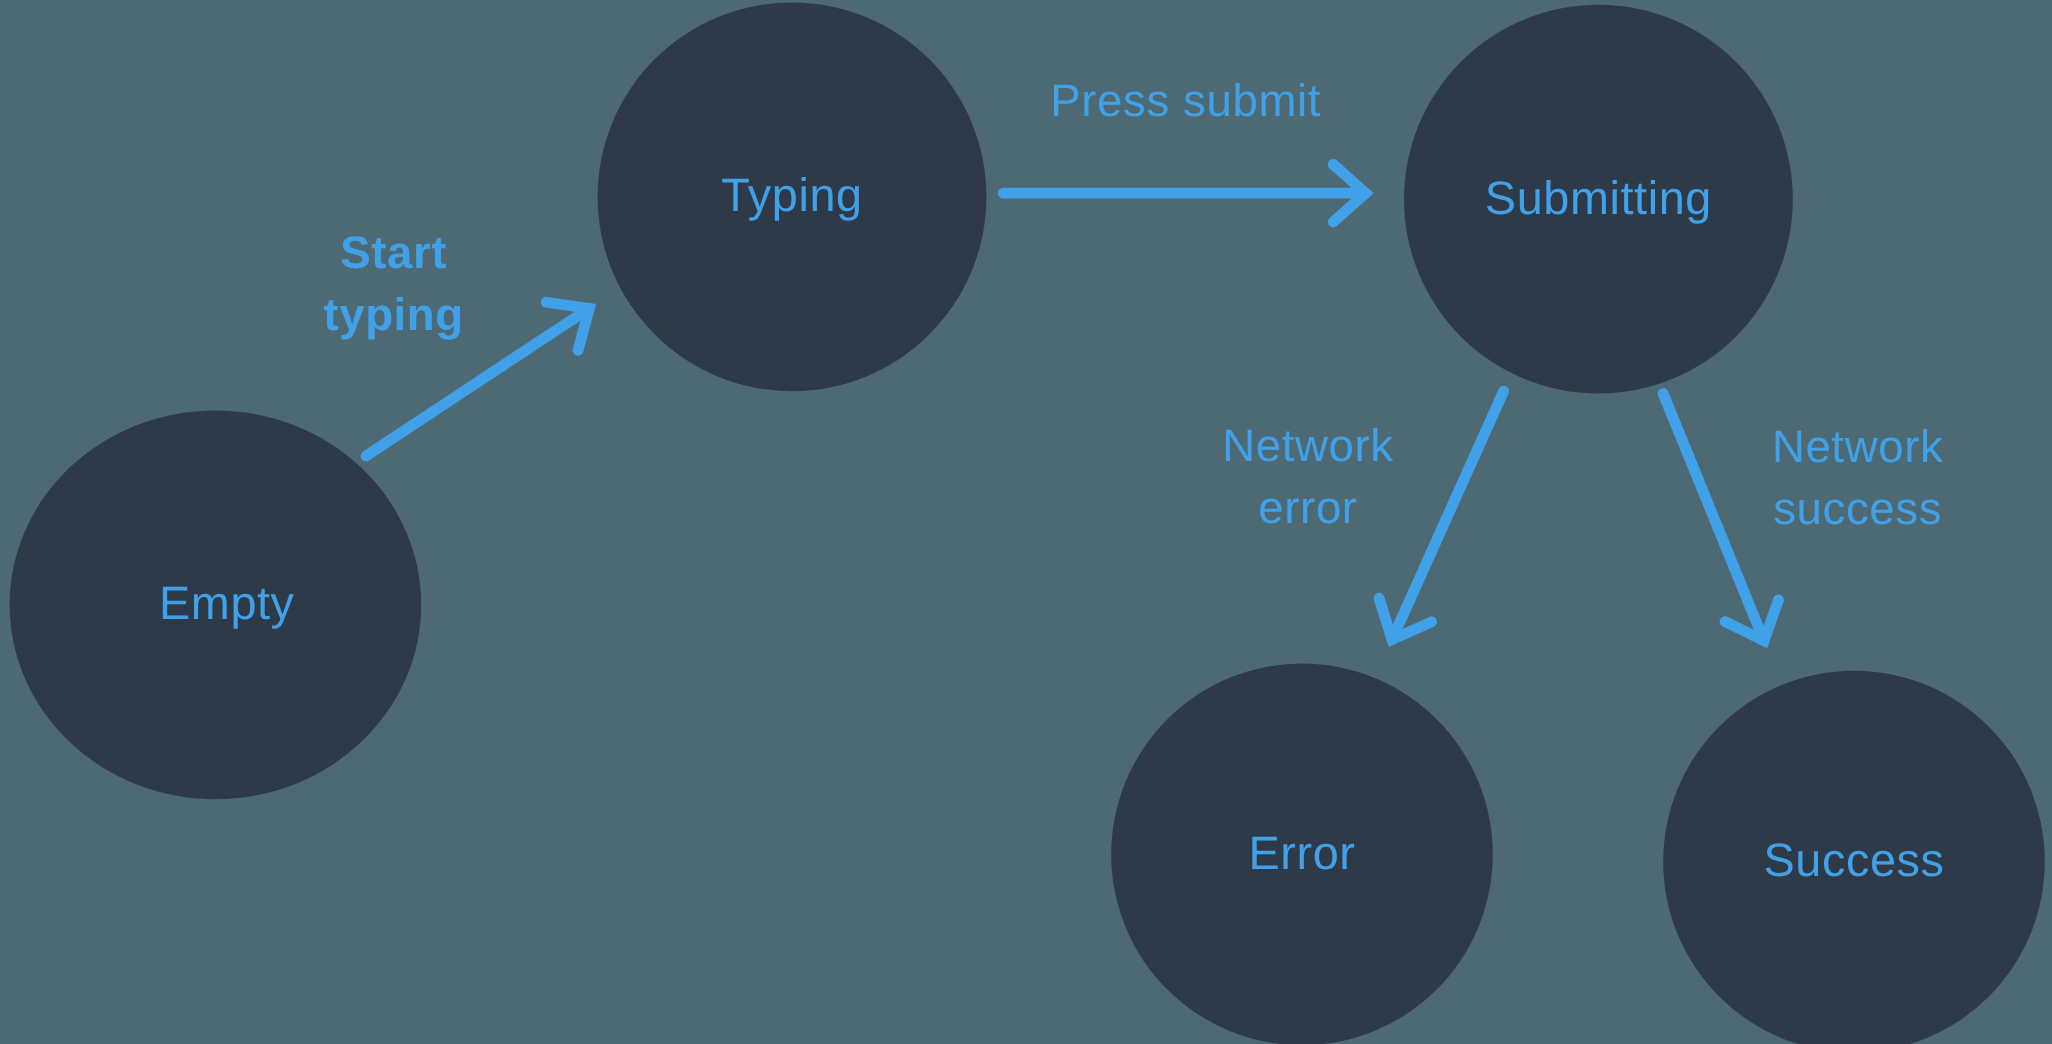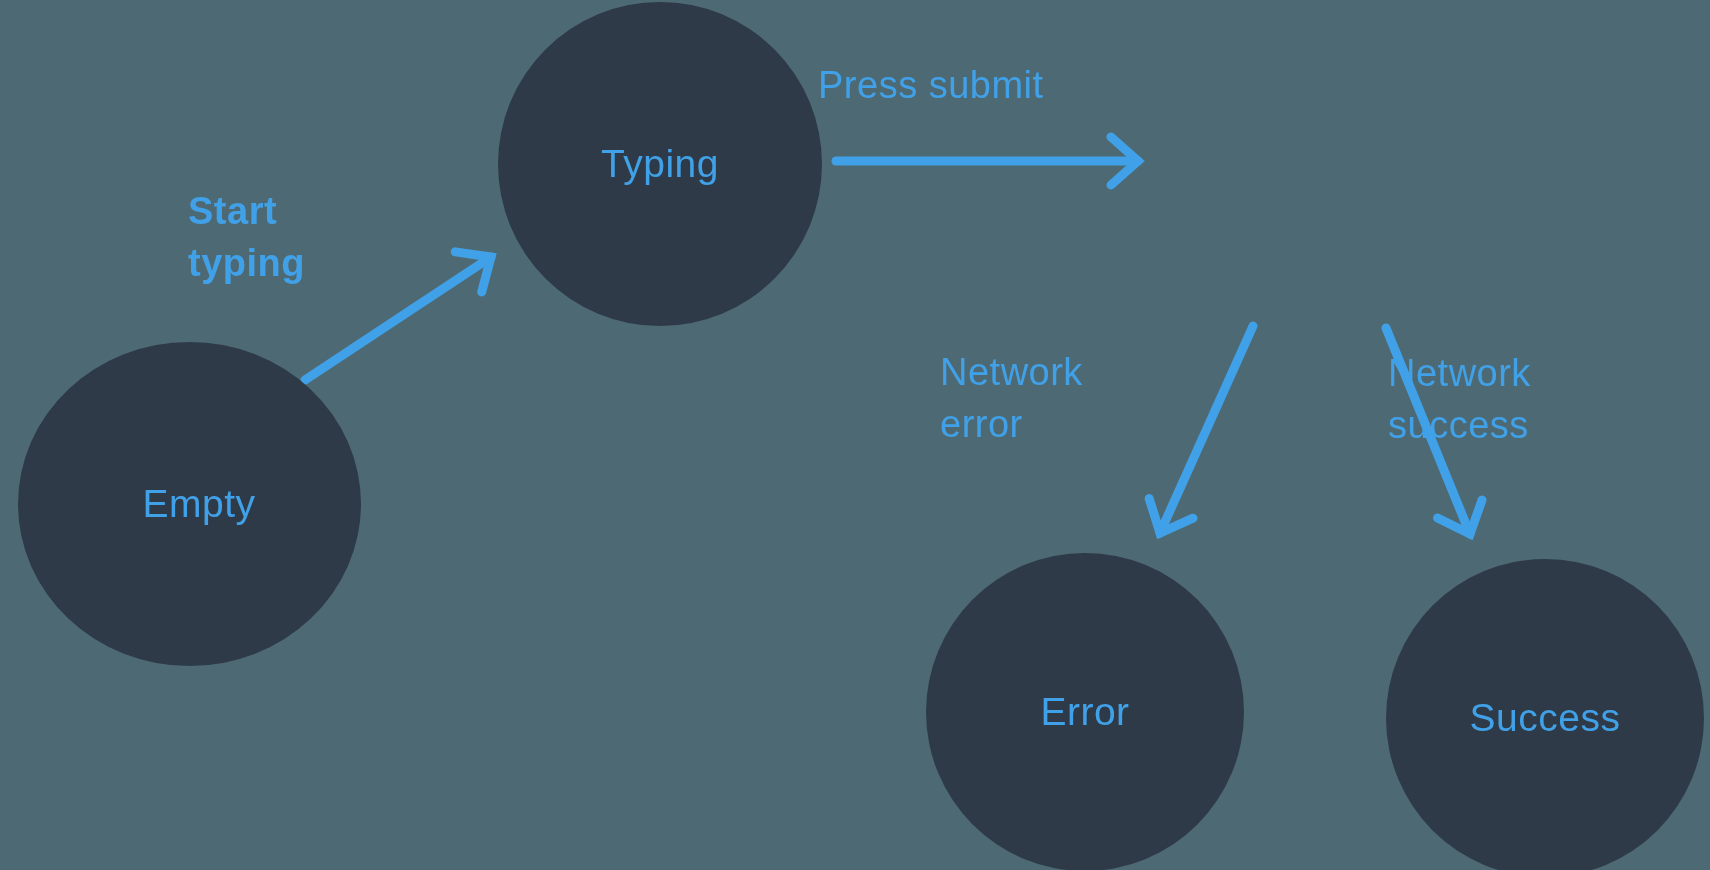--- a/index.html
+++ b/index.html
@@ -35,32 +35,33 @@
     align-items: center;
     justify-content: center;
   }
   .state-label {
     color: #41a1e8;
     font-size: 39px;
     font-weight: 500;
     letter-spacing: 0.5px;
     white-space: nowrap;
   }
-  #state-empty      { left: 18px;    top: 342px; width: 324px; height: 324px; padding-left: 19px; }
+  #state-empty      { left: 8px;    top: 342px; width: 324px; height: 324px; padding-left: 19px; }
   #state-typing     { left: 498px;  top: 2px;   width: 324px; height: 324px; }
   #state-submitting { left: 1170px; top: 4px;   width: 324px; height: 324px; }
   #state-error      { left: 926px;  top: 553px; width: 318px; height: 318px; }
   #state-success    { left: 1386px; top: 559px; width: 318px; height: 318px; }
   .t-label {
     position: absolute;
     color: #41a1e8;
     font-size: 38px;
     font-weight: 500;
     letter-spacing: 0.5px;
     line-height: 52px;
+    text-align: center;
   }
   .t-label span { display: block; }
   #label-start-typing    { left: 188px;  top: 185px; width: 280px; font-weight: bold; }
   #label-press-submit    { left: 818px;  top: 59px;  width: 340px; }
   #label-network-error   { left: 940px;  top: 346px; width: 300px; }
   #label-network-success { left: 1388px; top: 347px; width: 320px; }
 </style>
 </head>
 <body>
 
@@ -79,20 +80,23 @@
   </svg>
 
   <div class="state" id="state-empty">
     <span class="state-label">Empty</span>
   </div>
 
   <div class="state" id="state-typing">
     <span class="state-label">Typing</span>
   </div>
 
+  <div class="state" id="state-submitting">
+    <span class="state-label">Submitting</span>
+  </div>
 
   <div class="state" id="state-error">
     <span class="state-label">Error</span>
   </div>
 
   <div class="state" id="state-success">
     <span class="state-label">Success</span>
   </div>
 
   <div class="t-label" id="label-start-typing">

